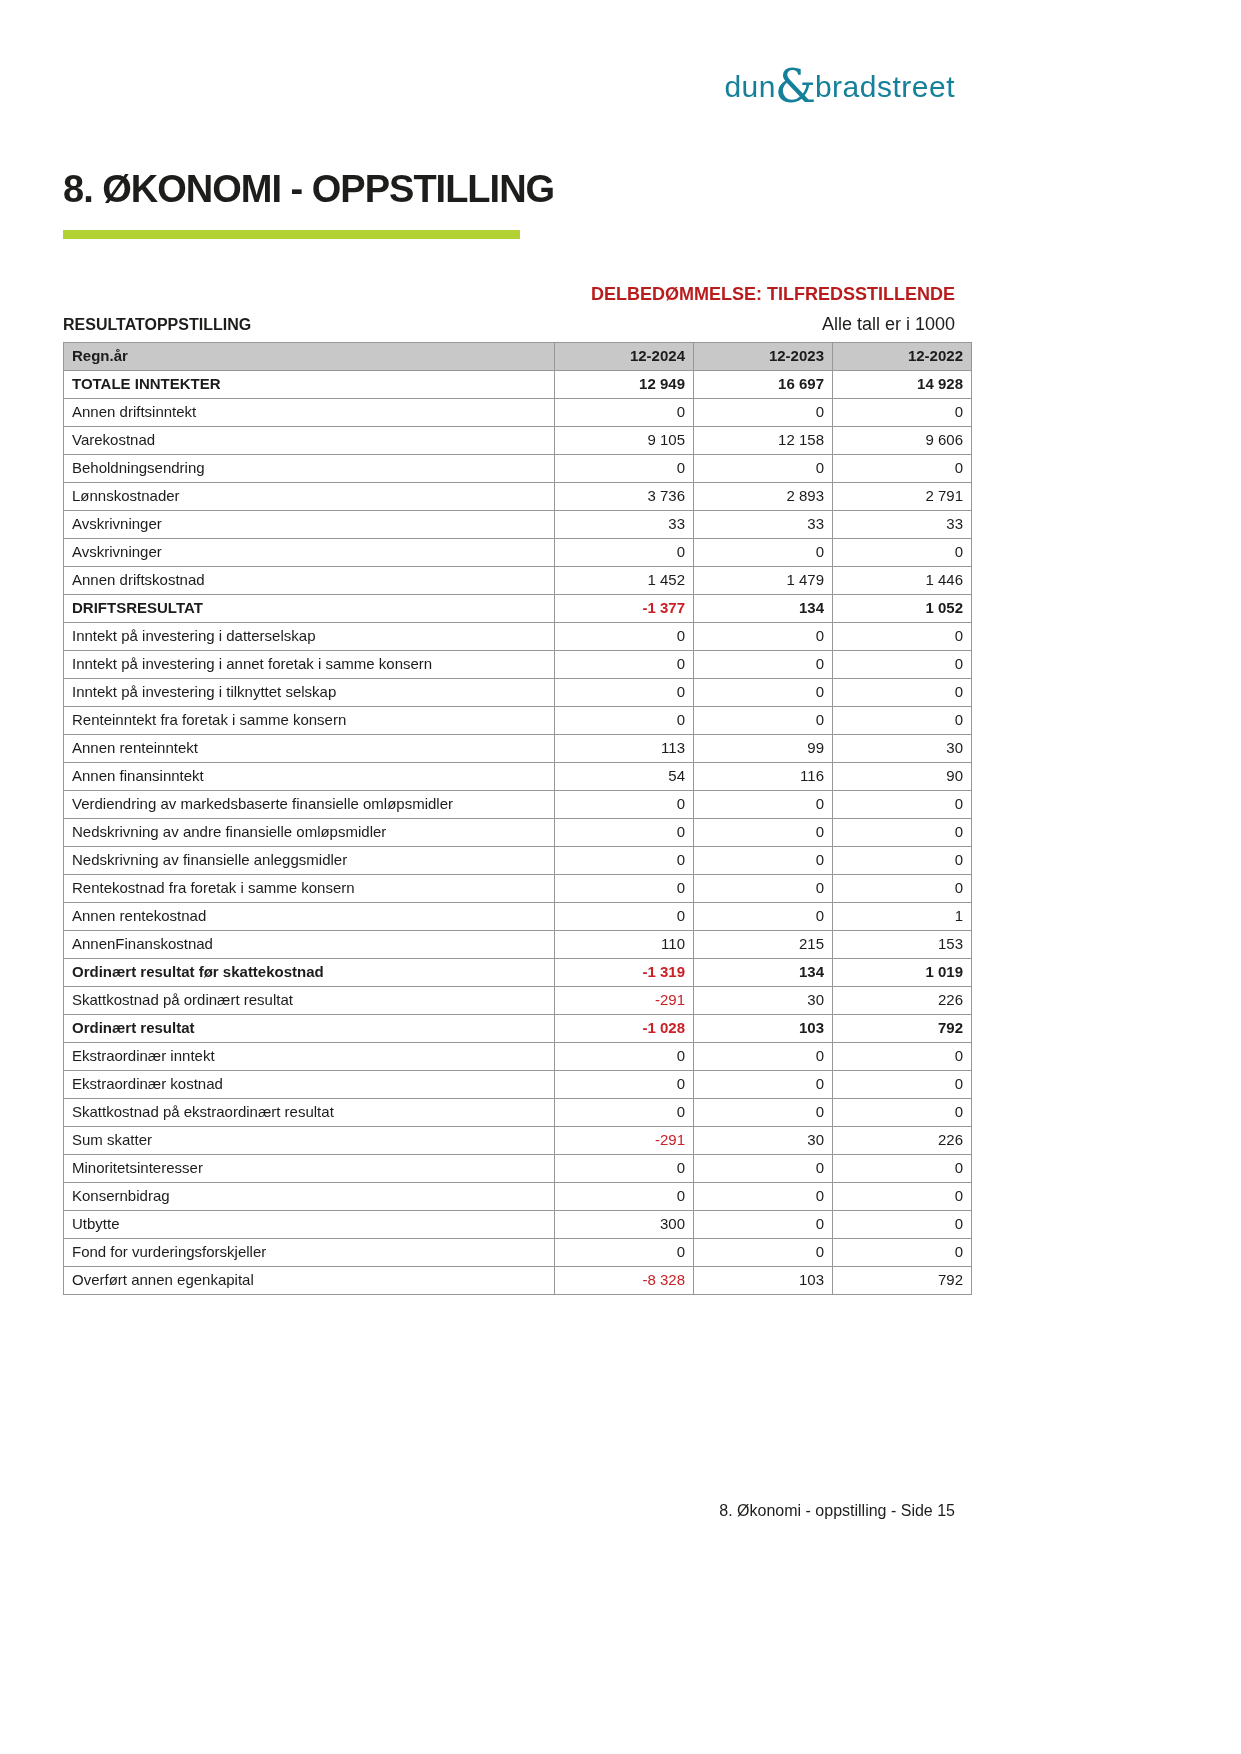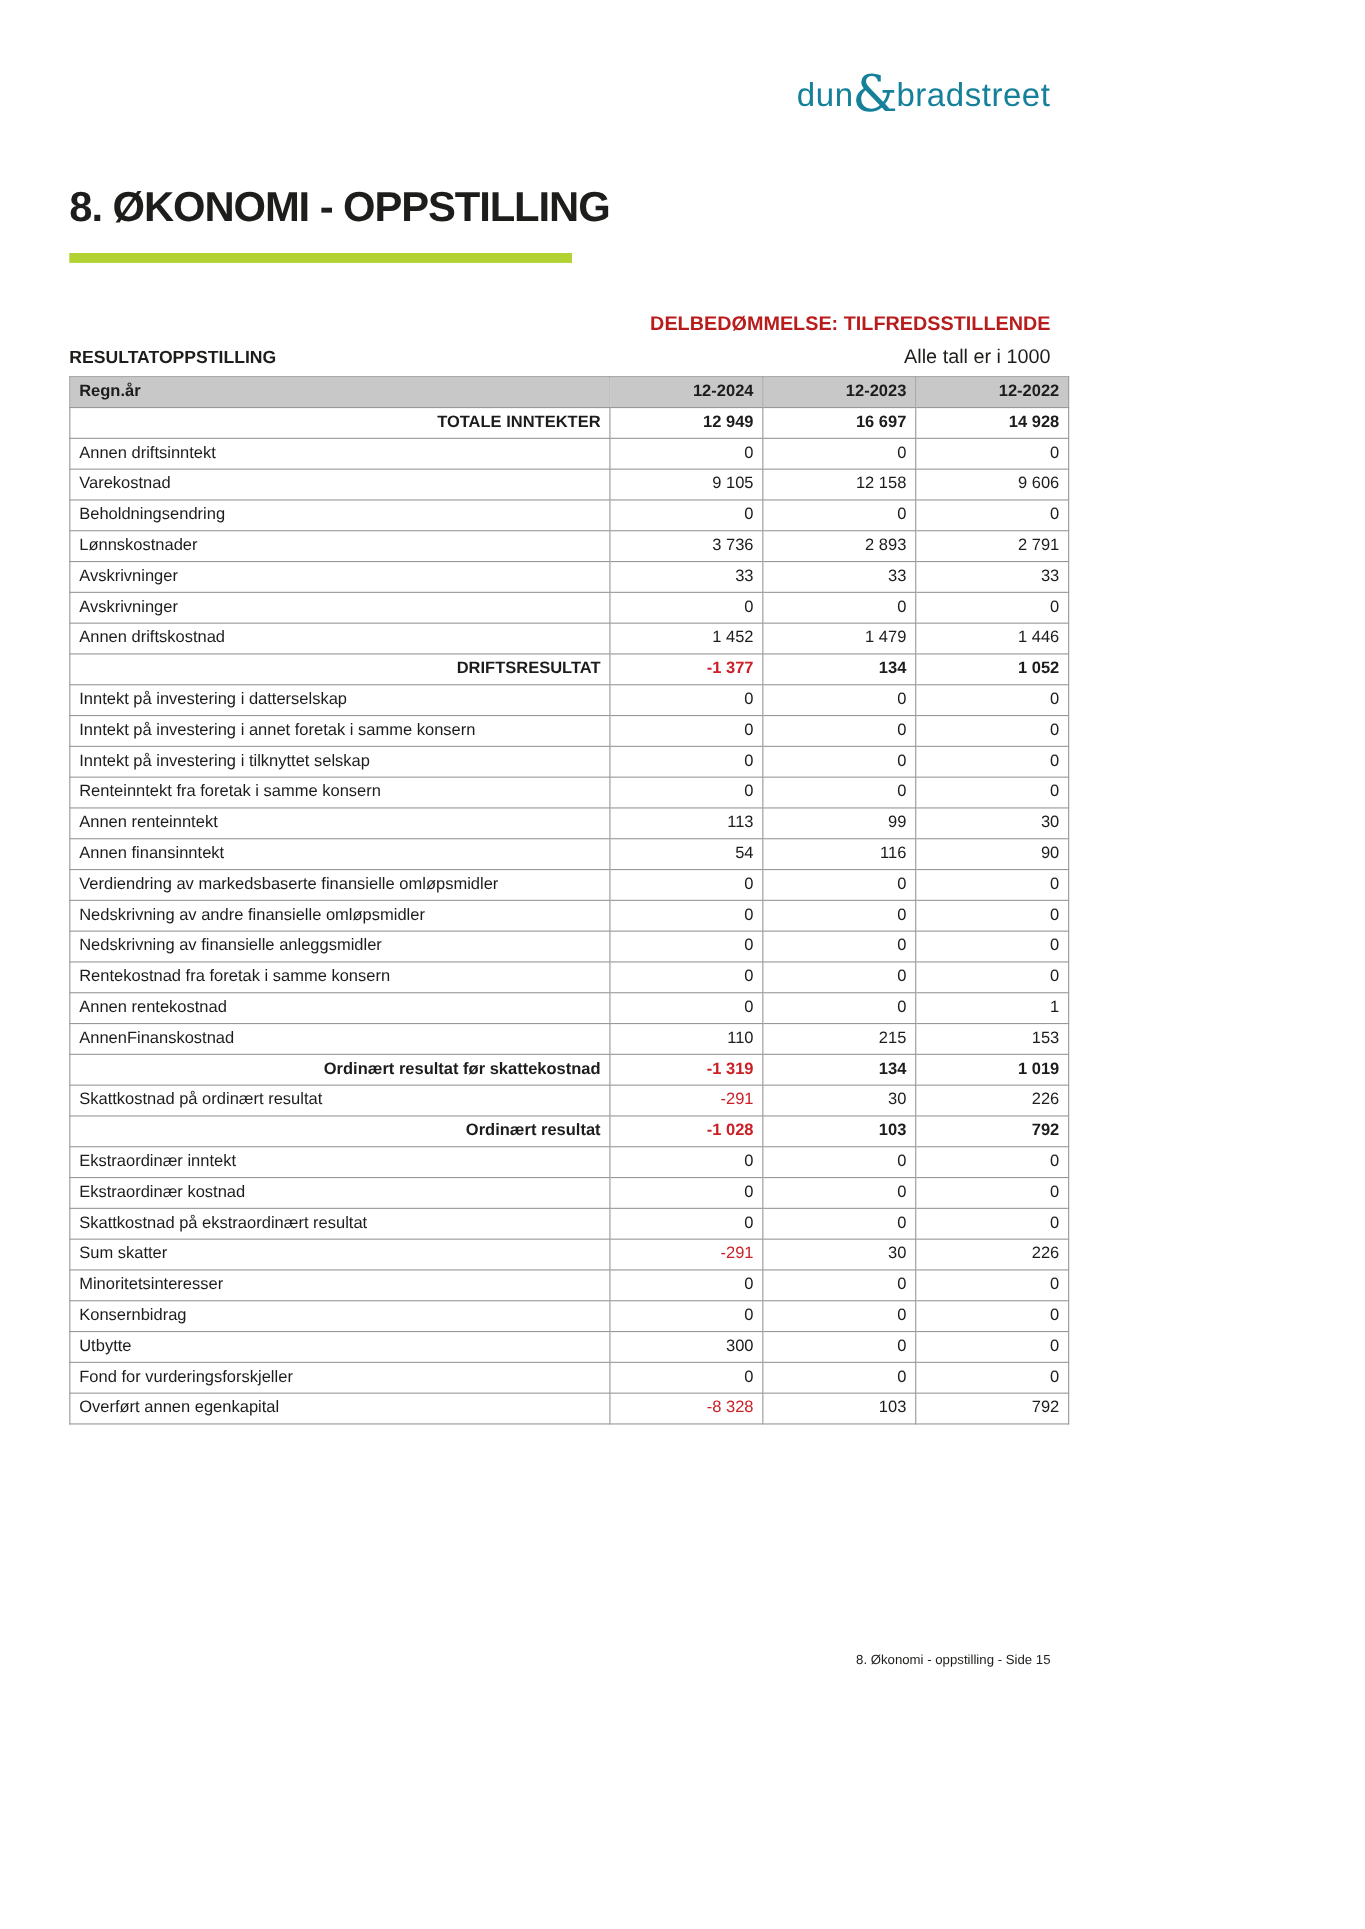--- a/index.html
+++ b/index.html
@@ -67,27 +67,27 @@
     padding: 2px 8px;
     line-height: 1.25;
     overflow: hidden; white-space: nowrap;
   }
   table.results thead th {
     background: var(--header-gray, #c8c8c8);
     font-weight: bold;
   }
   th.label, td.label { text-align: left; padding-left: 7px; }
   th.val, td.val { text-align: right; width: 139px; }
-  tr.bold td { font-weight: bold; text-align: right; }
+  tr.bold td { font-weight: bold; }
   td.negative { color: var(--negative-red, #cb2026); }
 
   
   .footer {
     position: absolute; top: 1502px; right: 286px;
-    font-size: 12px; color: #1d1d1b;
+    font-size: 16px; color: #1d1d1b;
   }
 </style>
 </head>
 <body>
 
 <div class="page">
 
   <div class="logo">
     <span class="logo-word">dun</span>
     <span class="logo-amp">&amp;</span>

